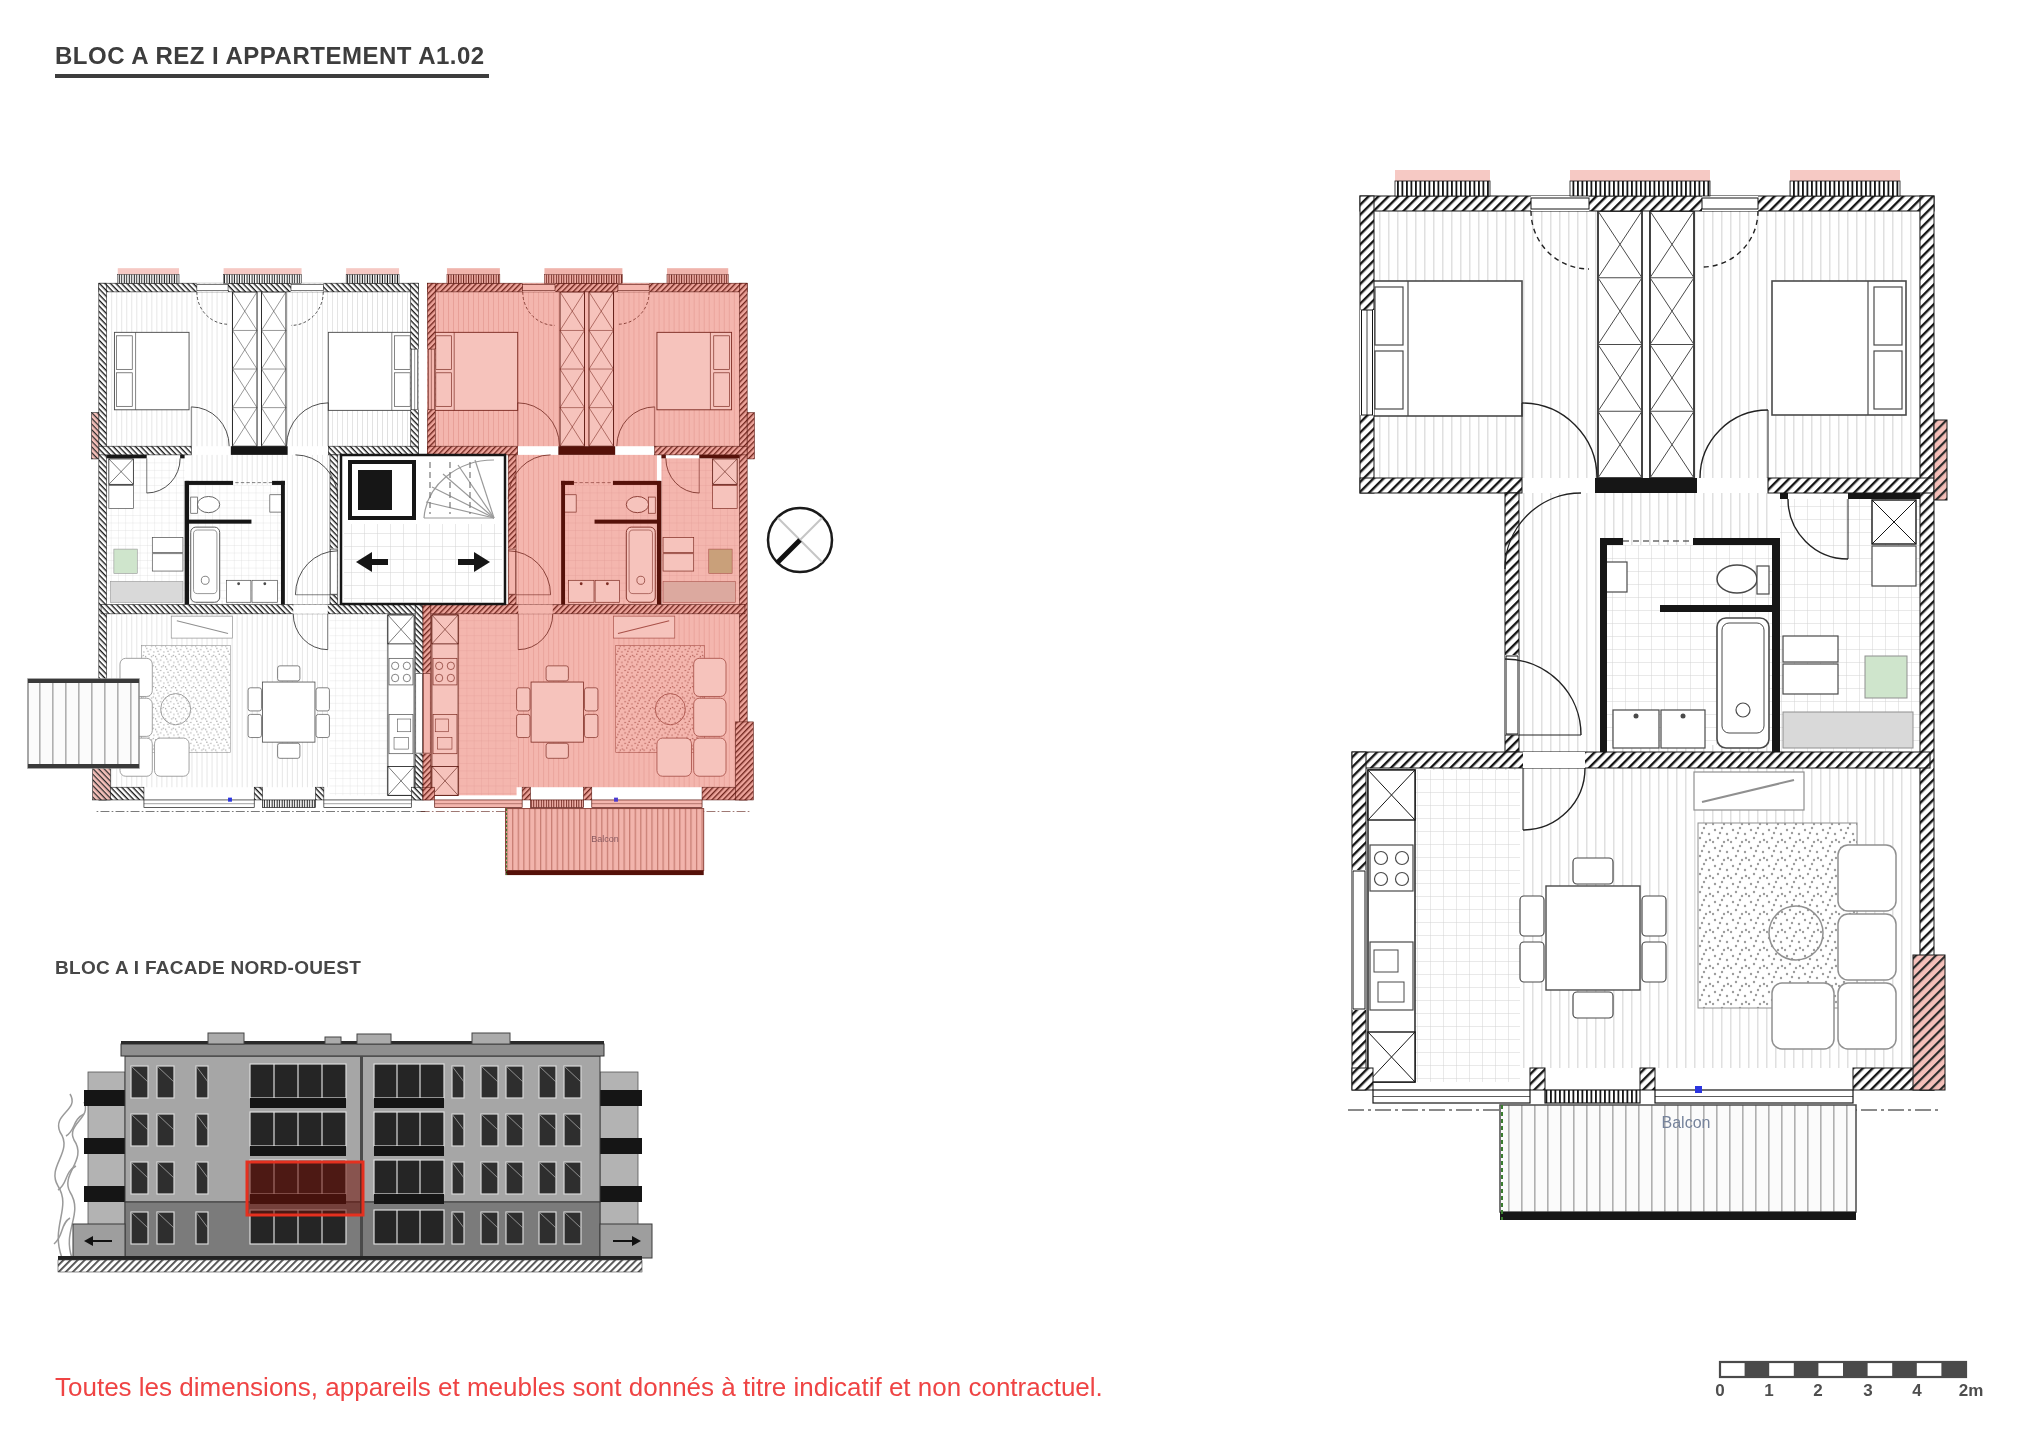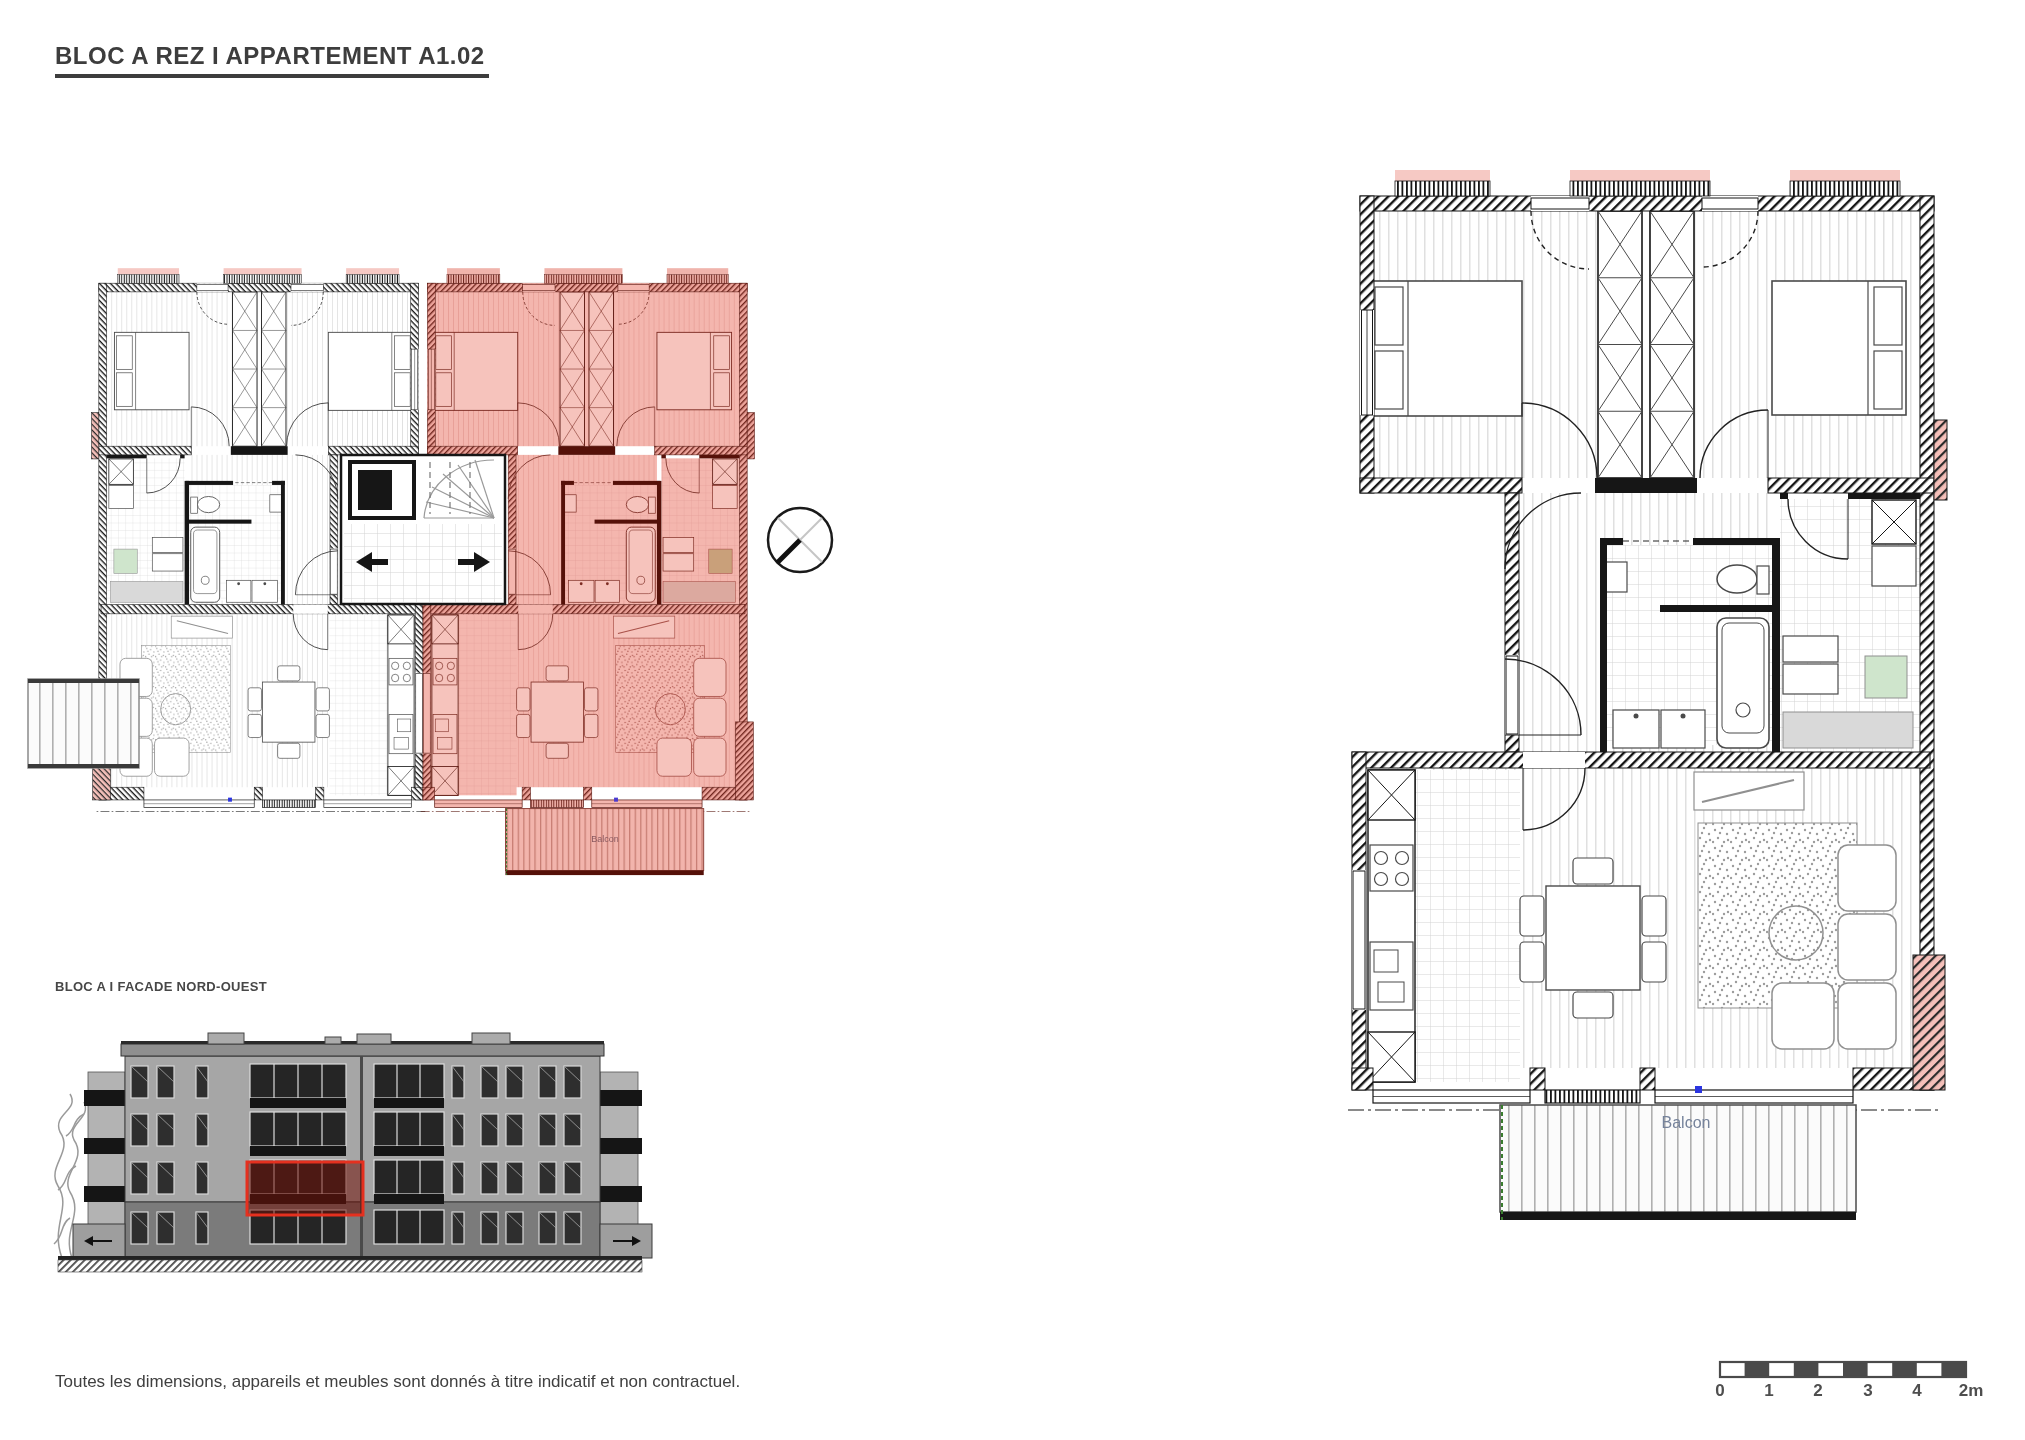--- a/index.html
+++ b/index.html
@@ -8,25 +8,25 @@
     font-family:"Liberation Sans", sans-serif;overflow:hidden;
   }
   #scene{position:absolute;left:0;top:0;}
   .abs{position:absolute;}
   .title{
     left:55px;top:44px;font-size:24px;font-weight:bold;color:#3d3d3d;
     letter-spacing:.5px;border-bottom:4px solid #3d3d3d;padding:0 4px 6px 0;
     line-height:1;white-space:nowrap;
   }
   .facade-label{
-    left:55px;top:979px;font-size:13px;font-weight:bold;color:#474747;
+    left:55px;top:957px;font-size:19px;font-weight:bold;color:#474747;
     letter-spacing:.3px;white-space:nowrap;text-align:center;
   }
   .footnote{
-    left:55px;top:1372px;font-size:17px;color:#404040;white-space:nowrap;
+    left:55px;top:1372px;font-size:26px;color:#ef4444;white-space:nowrap;
   }
   .scale-num{
     position:absolute;top:1381px;font-size:17px;font-weight:600;color:#4e4e4e;
     transform:translateX(-50%);
   }
 </style>
 </head>
 <body>
 
 <svg id="scene" width="2025" height="1440" viewBox="0 0 2025 1440">

